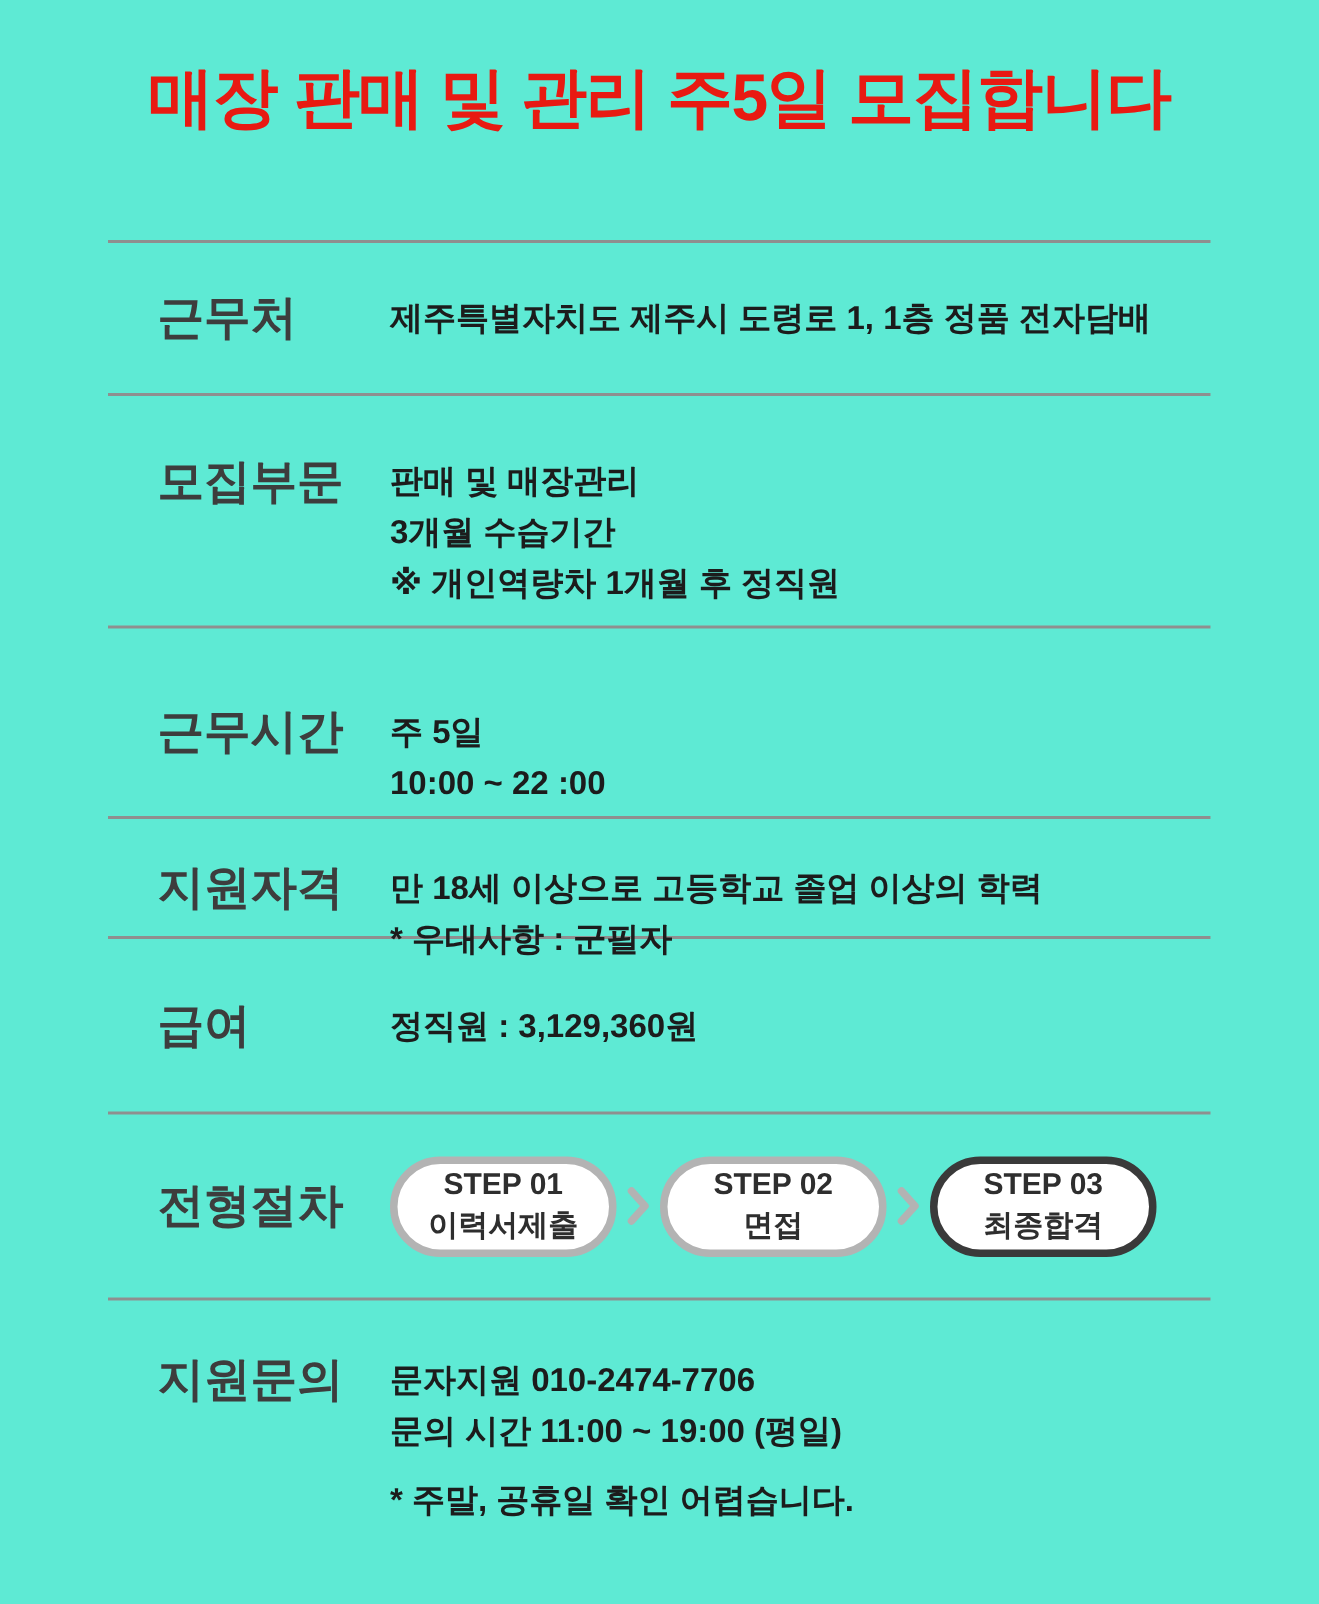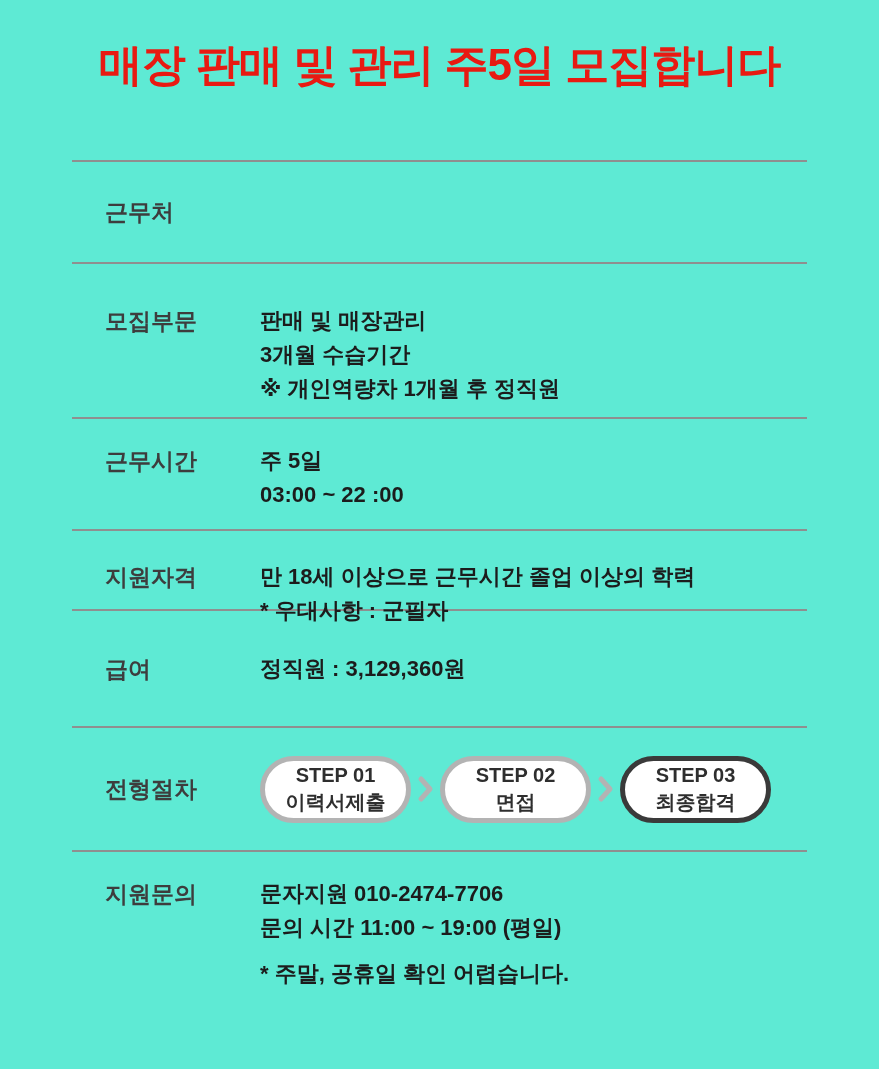--- a/index.html
+++ b/index.html
@@ -23,38 +23,38 @@
   }
 
   .table { margin:0 72px; width:735px; }
   .row {
     display:flex;
     border-top:2.5px solid var(--divider,#8f8f8f);
   }
   .row-label {
     flex:0 0 188px;
     padding-left:33px;
-    font-size:23px; font-weight:600; color:#3d3d3d;
+    font-size:31px; font-weight:600; color:#3d3d3d;
     line-height:34px;
     white-space:nowrap;
   }
   .row-value {
     flex:1 1 auto;
     font-size:22px; font-weight:600; color:#1c1c1c;
     line-height:34px;
   }
   .v-center { align-items:center; }
 
   .row-workplace   { height:102px; }
   .row-recruitment { height:155px; padding-top:40px;justify-content:center; }
-  .row-hours       { height:112px; padding-top:25px; }
+  .row-hours       { height:127px; padding-top:52px; }
   .row-qual        { height:80px; padding-top:29px; }
   .row-salary      { height:117px; }
   .row-process     { height:124px; }
-  .row-contact     { height:168px; padding-top:25px; }
+  .row-contact     { height:168px; padding-top:36px; }
 
   .gap-top { margin-top:12px; }
 
   .steps {
     flex:1 1 auto;
     display:flex; align-items:center;
     gap:6px;
   }
   .step-badge {
     width:151px; height:67px;
@@ -81,43 +81,46 @@
 <div class="sheet">
 
   <div class="header">
     <div class="page-title">매장 판매 및 관리 주5일 모집합니다</div>
   </div>
 
   <div class="table">
 
     <div class="row row-workplace v-center">
       <div class="row-label">근무처</div>
+      <div class="row-value">
+        <div>제주특별자치도 제주시 도령로 1, 1층 정품 전자담배</div>
+      </div>
     </div>
 
     <div class="row row-recruitment">
       <div class="row-label">모집부문</div>
       <div class="row-value">
         <div>판매 및 매장관리</div>
         <div>3개월 수습기간</div>
         <div>※ 개인역량차 1개월 후 정직원</div>
       </div>
     </div>
 
     <div class="row row-hours">
       <div class="row-label">근무시간</div>
       <div class="row-value">
         <div>주 5일</div>
-        <div>03:00 ~ 22 :00</div>
+        <div>10:00 ~ 22 :00</div>
       </div>
     </div>
 
     <div class="row row-qual">
       <div class="row-label">지원자격</div>
       <div class="row-value">
-        <div>만 18세 이상으로 근무시간 졸업 이상의 학력</div>
+        <div>만 18세 이상으로 고등학교 졸업 이상의 학력</div>
         <div>* 우대사항 : 군필자</div>
       </div>
     </div>
 
     <div class="row row-salary v-center">
       <div class="row-label">급여</div>
       <div class="row-value">
         <div>정직원 : 3,129,360원</div>
       </div>
     </div>

